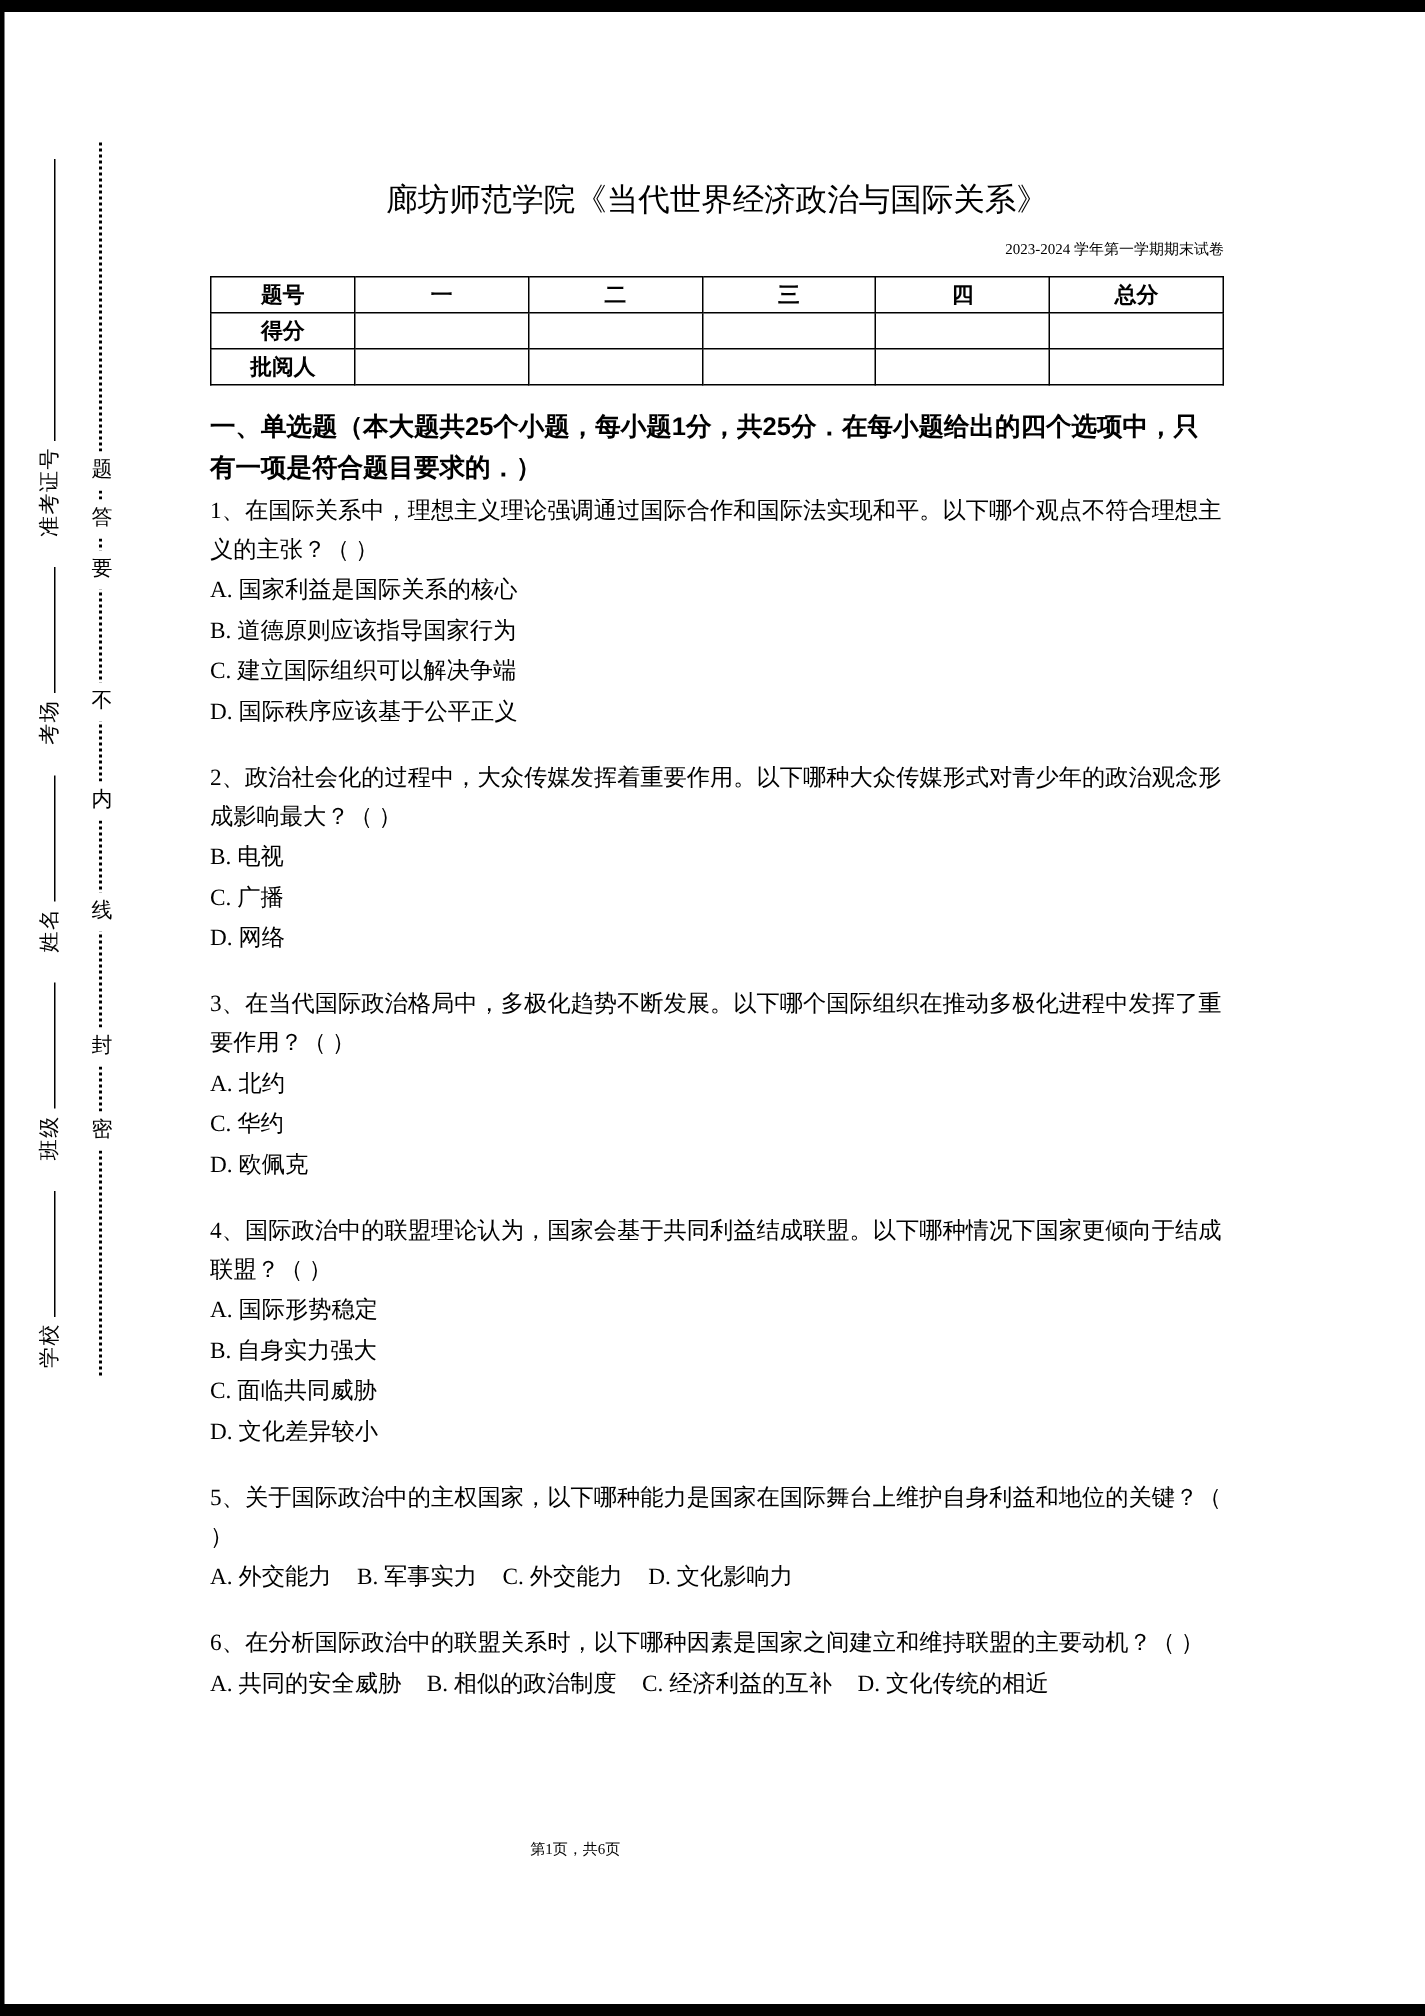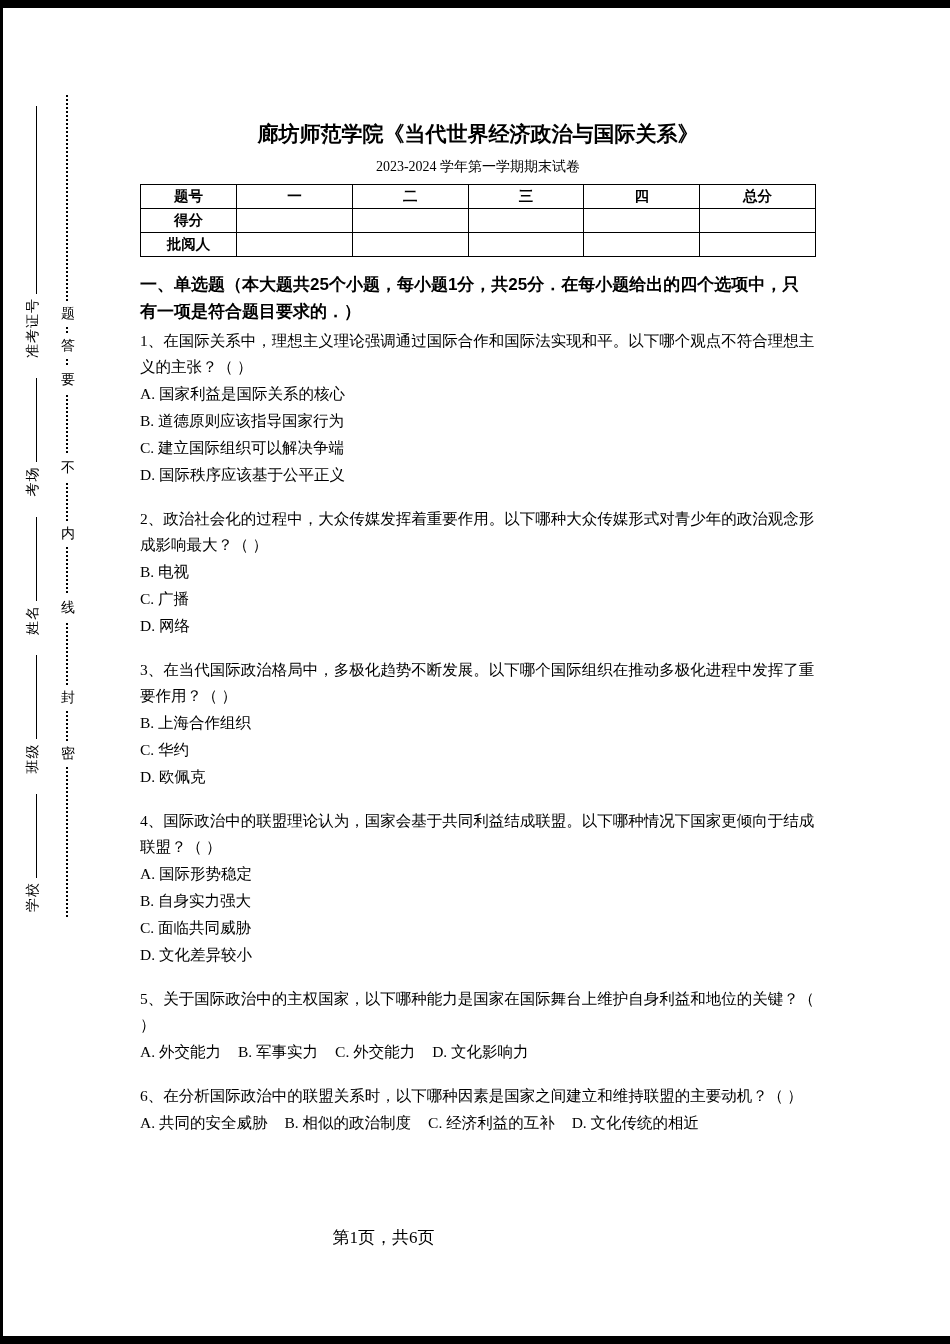--- a/index.html
+++ b/index.html
@@ -27,43 +27,43 @@
   .seal-char {
     position: absolute; left: -9px; width: 18px; text-align: center;
     font-size: 14px; line-height: 18px; background: #fff; padding: 4px 0;
   }
   .sc-0 { top: 206px } .sc-1 { top: 238px } .sc-2 { top: 272px } .sc-3 { top: 360px }
   .sc-4 { top: 426px } .sc-5 { top: 500px } .sc-6 { top: 590px } .sc-7 { top: 646px }
 
   .content { position: absolute; left: 140px; top: 120px; width: 676px; }
   .title {
     text-align: center; font-family: "Liberation Sans", "DejaVu Sans", sans-serif;
-    font-weight: 700; font-size: 21px; line-height: 28px; margin: 0 0 8px 0;
+    font-weight: 400; font-size: 21px; line-height: 28px; margin: 0 0 8px 0;
   }
-  .subtitle { text-align: center; font-size: 14px; line-height: 22px; margin: 0 0 6px 0; }
+  .subtitle { text-align: right; font-size: 10px; line-height: 22px; margin: 0 0 6px 0; }
 
   table.score { width: 100%; border-collapse: collapse; table-layout: fixed; margin: 0 0 14px 0; }
   table.score col.c0 { width: 96px; }
   table.score td { border: 1.5px solid #000; height: 21px; text-align: center; vertical-align: middle; }
   table.score td.lbl {
     font-family: Liberation Mono, monospace;
     font-weight: 700; font-size: 14.5px;
   }
 
   .section-heading {
     font-family: "Liberation Sans", "DejaVu Sans", sans-serif; font-weight: 700;
     font-size: 17px; line-height: 27px; margin: 0 0 3px 0;
   }
   .question { margin: 0 0 18px 0; }
   .stem   { font-size: 15.5px; line-height: 26px; margin: 0; }
   .option { font-size: 15.5px; line-height: 27px; margin: 0; }
   .options-inline { font-size: 15.5px; line-height: 27px; margin: 0; }
   .options-inline .opt { margin-right: 17px; }
 
-  .footer { position: absolute; left: 0; top: 1226px; width: 767px; text-align: center; font-size: 17px; }
+  .footer { position: absolute; left: 0; top: 1226px; width: 767px; text-align: center; font-size: 10px; }
 </style>
 </head>
 <body>
 
 <div class="bar-top"></div>
 <div class="bar-left"></div>
 <div class="bar-bottom"></div>
 
 <div class="margin-fields">
   <span>学校</span><span class="m-blank short"></span>
@@ -137,21 +137,21 @@
 
   <div class="question">
     <p class="stem">2、政治社会化的过程中，大众传媒发挥着重要作用。以下哪种大众传媒形式对青少年的政治观念形成影响最大？（ ）</p>
     <p class="option">B. 电视</p>
     <p class="option">C. 广播</p>
     <p class="option">D. 网络</p>
   </div>
 
   <div class="question">
     <p class="stem">3、在当代国际政治格局中，多极化趋势不断发展。以下哪个国际组织在推动多极化进程中发挥了重要作用？（ ）</p>
-    <p class="option">B. 上海合作组织</p>
+    <p class="option">A. 北约</p>
     <p class="option">C. 华约</p>
     <p class="option">D. 欧佩克</p>
   </div>
 
   <div class="question">
     <p class="stem">4、国际政治中的联盟理论认为，国家会基于共同利益结成联盟。以下哪种情况下国家更倾向于结成联盟？（ ）</p>
     <p class="option">A. 国际形势稳定</p>
     <p class="option">B. 自身实力强大</p>
     <p class="option">C. 面临共同威胁</p>
     <p class="option">D. 文化差异较小</p>

